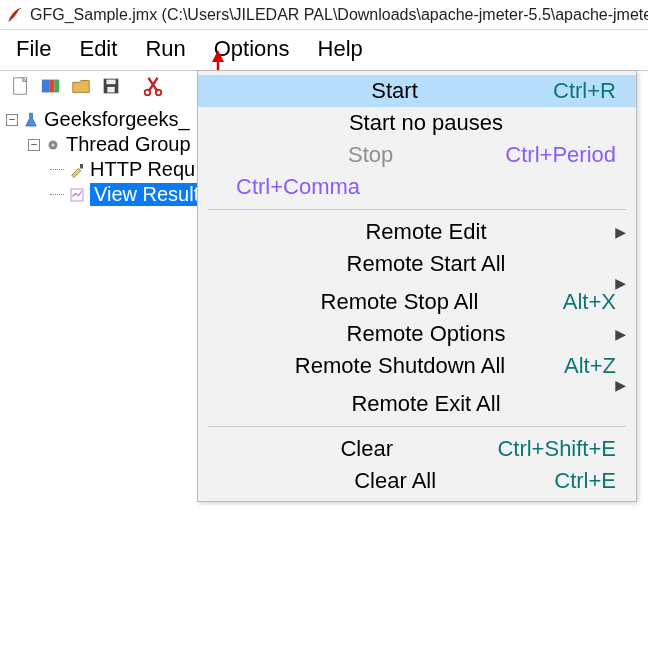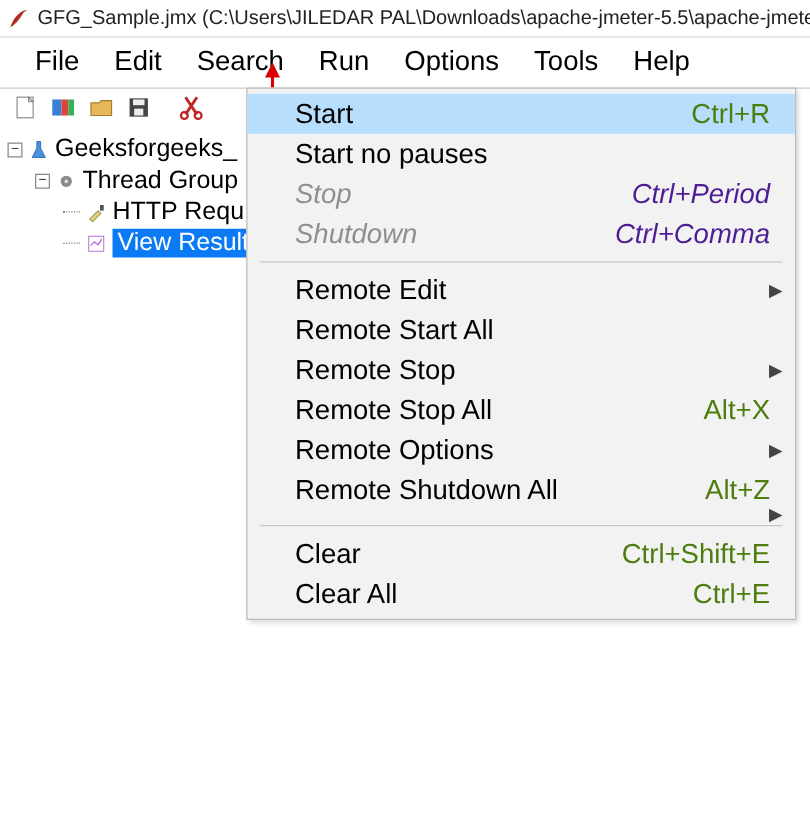--- a/index.html
+++ b/index.html
@@ -24,21 +24,21 @@
   white-space: nowrap;
   overflow: hidden;
 }
 .titlebar .feather-icon {
   width: 18px; height: 18px;
   margin-right: 6px;
   flex: 0 0 18px;
 }
 .menubar {
   display: flex;
-  padding: 4px 14px;
+  padding: 4px 2px;
   gap: 0;
   font-size: 22px;
 }
 .menubar .menu-item {
   padding: 2px 14px 4px 14px;
   cursor: default;
 }
 .toolbar {
   display: flex;
   align-items: center;
@@ -95,27 +95,27 @@
   box-shadow: 2px 2px 4px rgba(0,0,0,0.15);
   padding: 4px 0;
 }
 .dropdown .mi {
   display: flex;
   align-items: center;
   font-size: 22px;
   padding: 3px 20px 3px 38px;
   position: relative;
 }
-.dropdown .mi .label { flex: 1; white-space: nowrap; }
-.dropdown .mi .shortcut { color: #4d7c0f; }
+.dropdown .mi .label { flex: 1; white-space: nowrap; text-align: center; }
+.dropdown .mi .shortcut { color: #0f766e; }
 .dropdown .mi.highlight {
   background: #b7dffd;
 }
-.dropdown .mi.disabled { color: #8f8f8f; font-style: italic; }
-.dropdown .mi.disabled .shortcut { color: #4c1d95; }
+.dropdown .mi.disabled { color: #8f8f8f; }
+.dropdown .mi.disabled .shortcut { color: #8b5cf6; }
 .dropdown .sep {
   margin: 6px 10px;
   border-top: 1px solid #c9c9c9;
 }
 .submenu-arrow {
   position: absolute;
   right: 10px;
   font-size: 14px;
   color: #444;
 }
@@ -134,24 +134,22 @@
   <svg class="feather-icon" viewBox="0 0 24 24">
     <path d="M3 21 C5 15 9 7 18 3 C16 8 12 15 6 19 Z" fill="#c0392b"></path>
     <path d="M5 20 C8 13 13 6 20 3" stroke="#7a1c10" stroke-width="1" fill="none"></path>
   </svg>
   <span class="truncate">GFG_Sample.jmx (C:\Users\JILEDAR PAL\Downloads\apache-jmeter-5.5\apache-jmeter-5.5\bin</span>
 </div>
 
 <div class="menubar">
   <div class="menu-item">File</div>
   <div class="menu-item">Edit</div>
-  <div class="menu-item">Search</div>
   <div class="menu-item">Run</div>
   <div class="menu-item">Options</div>
-  <div class="menu-item">Tools</div>
   <div class="menu-item">Help</div>
 </div>
 
 <div class="toolbar">
   <div class="tb-btn">
     <svg viewBox="0 0 24 24" width="22" height="22">
         <rect x="4" y="3" width="14" height="18" fill="#fff" stroke="#888"></rect>
         <path d="M14 3 L18 7 L14 7 Z" fill="#ddd" stroke="#888"></path>
       </svg>
   </div>
@@ -230,50 +228,52 @@
   </div>
   <div class="mi">
     <span class="label">Start no pauses</span>
     <span class="shortcut"></span>
   </div>
   <div class="mi disabled">
     <span class="label">Stop</span>
     <span class="shortcut">Ctrl+Period</span>
   </div>
   <div class="mi disabled">
-    <span class="label">Shutdown</span>
     <span class="shortcut">Ctrl+Comma</span>
   </div>
   <div class="sep"></div>
   <div class="mi">
     <span class="label">Remote Edit</span>
     <span class="submenu-arrow">▶</span>
   </div>
   <div class="mi">
     <span class="label">Remote Start All</span>
   </div>
   <div class="mi">
-    <span class="label">Remote Stop</span>
     <span class="submenu-arrow">▶</span>
   </div>
   <div class="mi">
     <span class="label">Remote Stop All</span>
     <span class="shortcut">Alt+X</span>
   </div>
   <div class="mi">
     <span class="label">Remote Options</span>
     <span class="submenu-arrow">▶</span>
   </div>
   <div class="mi">
     <span class="label">Remote Shutdown All</span>
     <span class="shortcut">Alt+Z</span>
   </div>
   <div class="mi">
     <span class="submenu-arrow">▶</span>
   </div>
+  <div class="mi">
+    <span class="label">Remote Exit All</span>
+    <span class="shortcut"></span>
+  </div>
   <div class="sep"></div>
   <div class="mi">
     <span class="label">Clear</span>
     <span class="shortcut">Ctrl+Shift+E</span>
   </div>
   <div class="mi">
     <span class="label">Clear All</span>
     <span class="shortcut">Ctrl+E</span>
   </div>
 </div>

